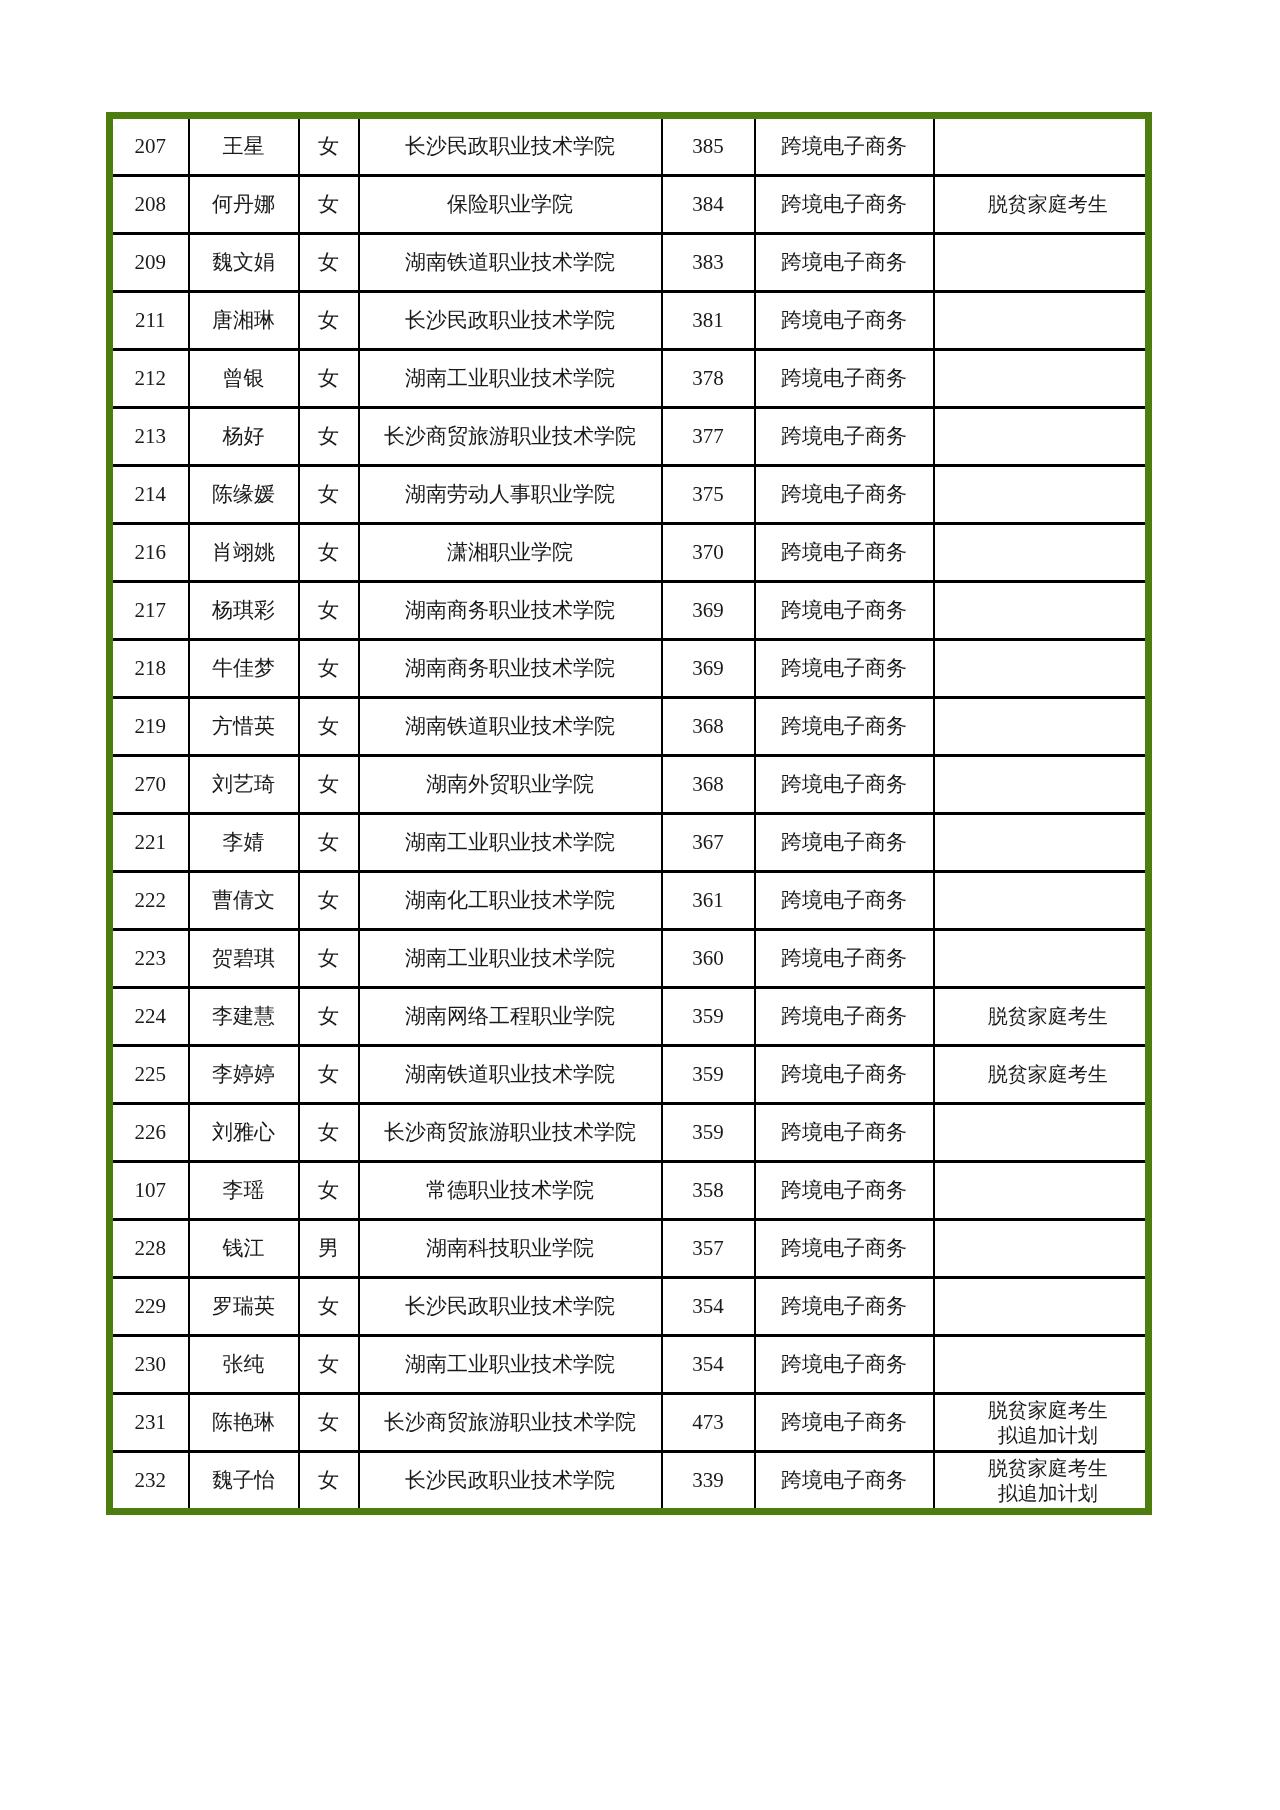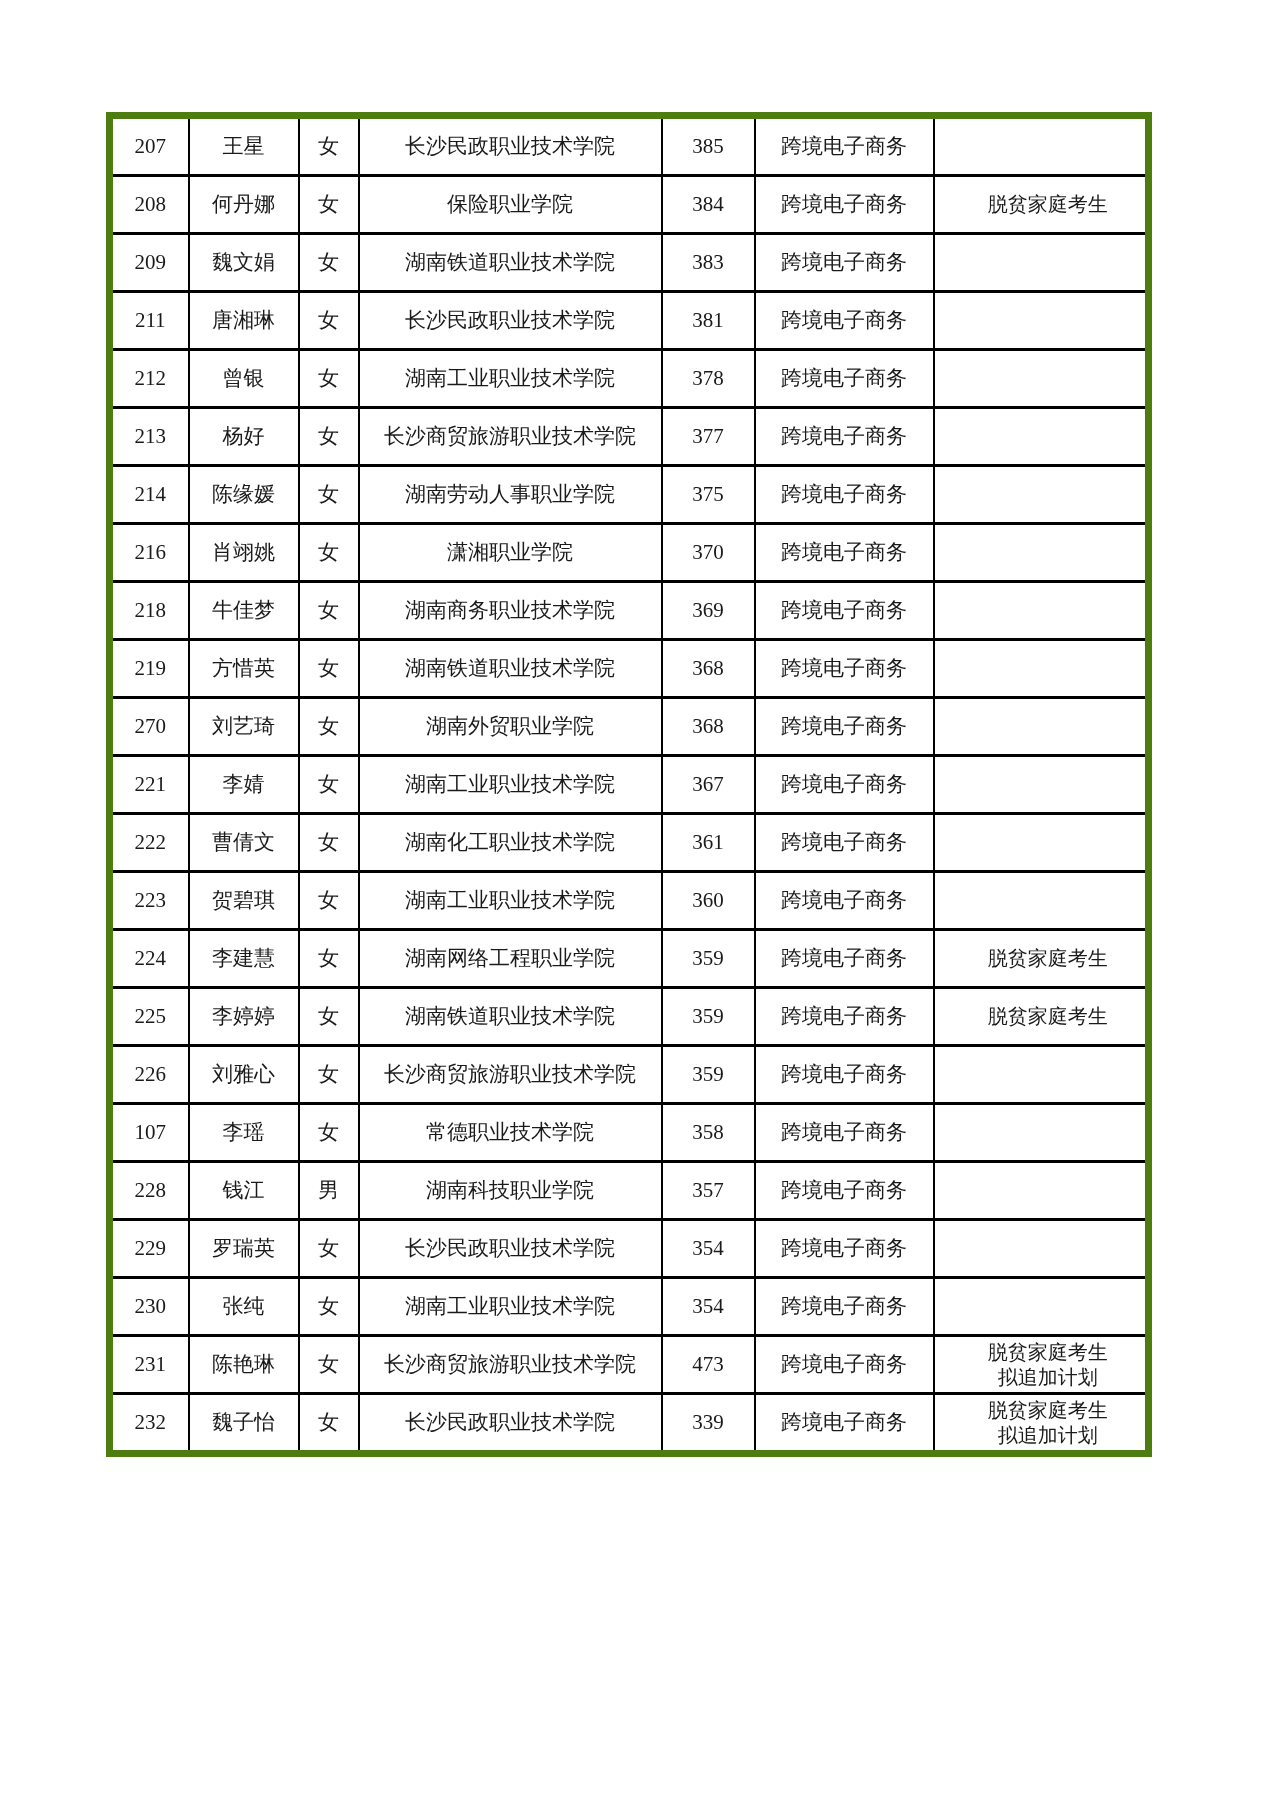--- a/index.html
+++ b/index.html
@@ -149,20 +149,29 @@
           <tr>
             <td class="col-no">216</td>
             <td class="col-name">肖翊姚</td>
             <td class="col-gender">女</td>
             <td class="col-school">潇湘职业学院</td>
             <td class="col-score">370</td>
             <td class="col-major">跨境电子商务</td>
             <td class="col-remark"></td>
           </tr>
           <tr>
+            <td class="col-no">217</td>
+            <td class="col-name">杨琪彩</td>
+            <td class="col-gender">女</td>
+            <td class="col-school">湖南商务职业技术学院</td>
+            <td class="col-score">369</td>
+            <td class="col-major">跨境电子商务</td>
+            <td class="col-remark"></td>
+          </tr>
+          <tr>
             <td class="col-no">218</td>
             <td class="col-name">牛佳梦</td>
             <td class="col-gender">女</td>
             <td class="col-school">湖南商务职业技术学院</td>
             <td class="col-score">369</td>
             <td class="col-major">跨境电子商务</td>
             <td class="col-remark"></td>
           </tr>
           <tr>
             <td class="col-no">219</td>

